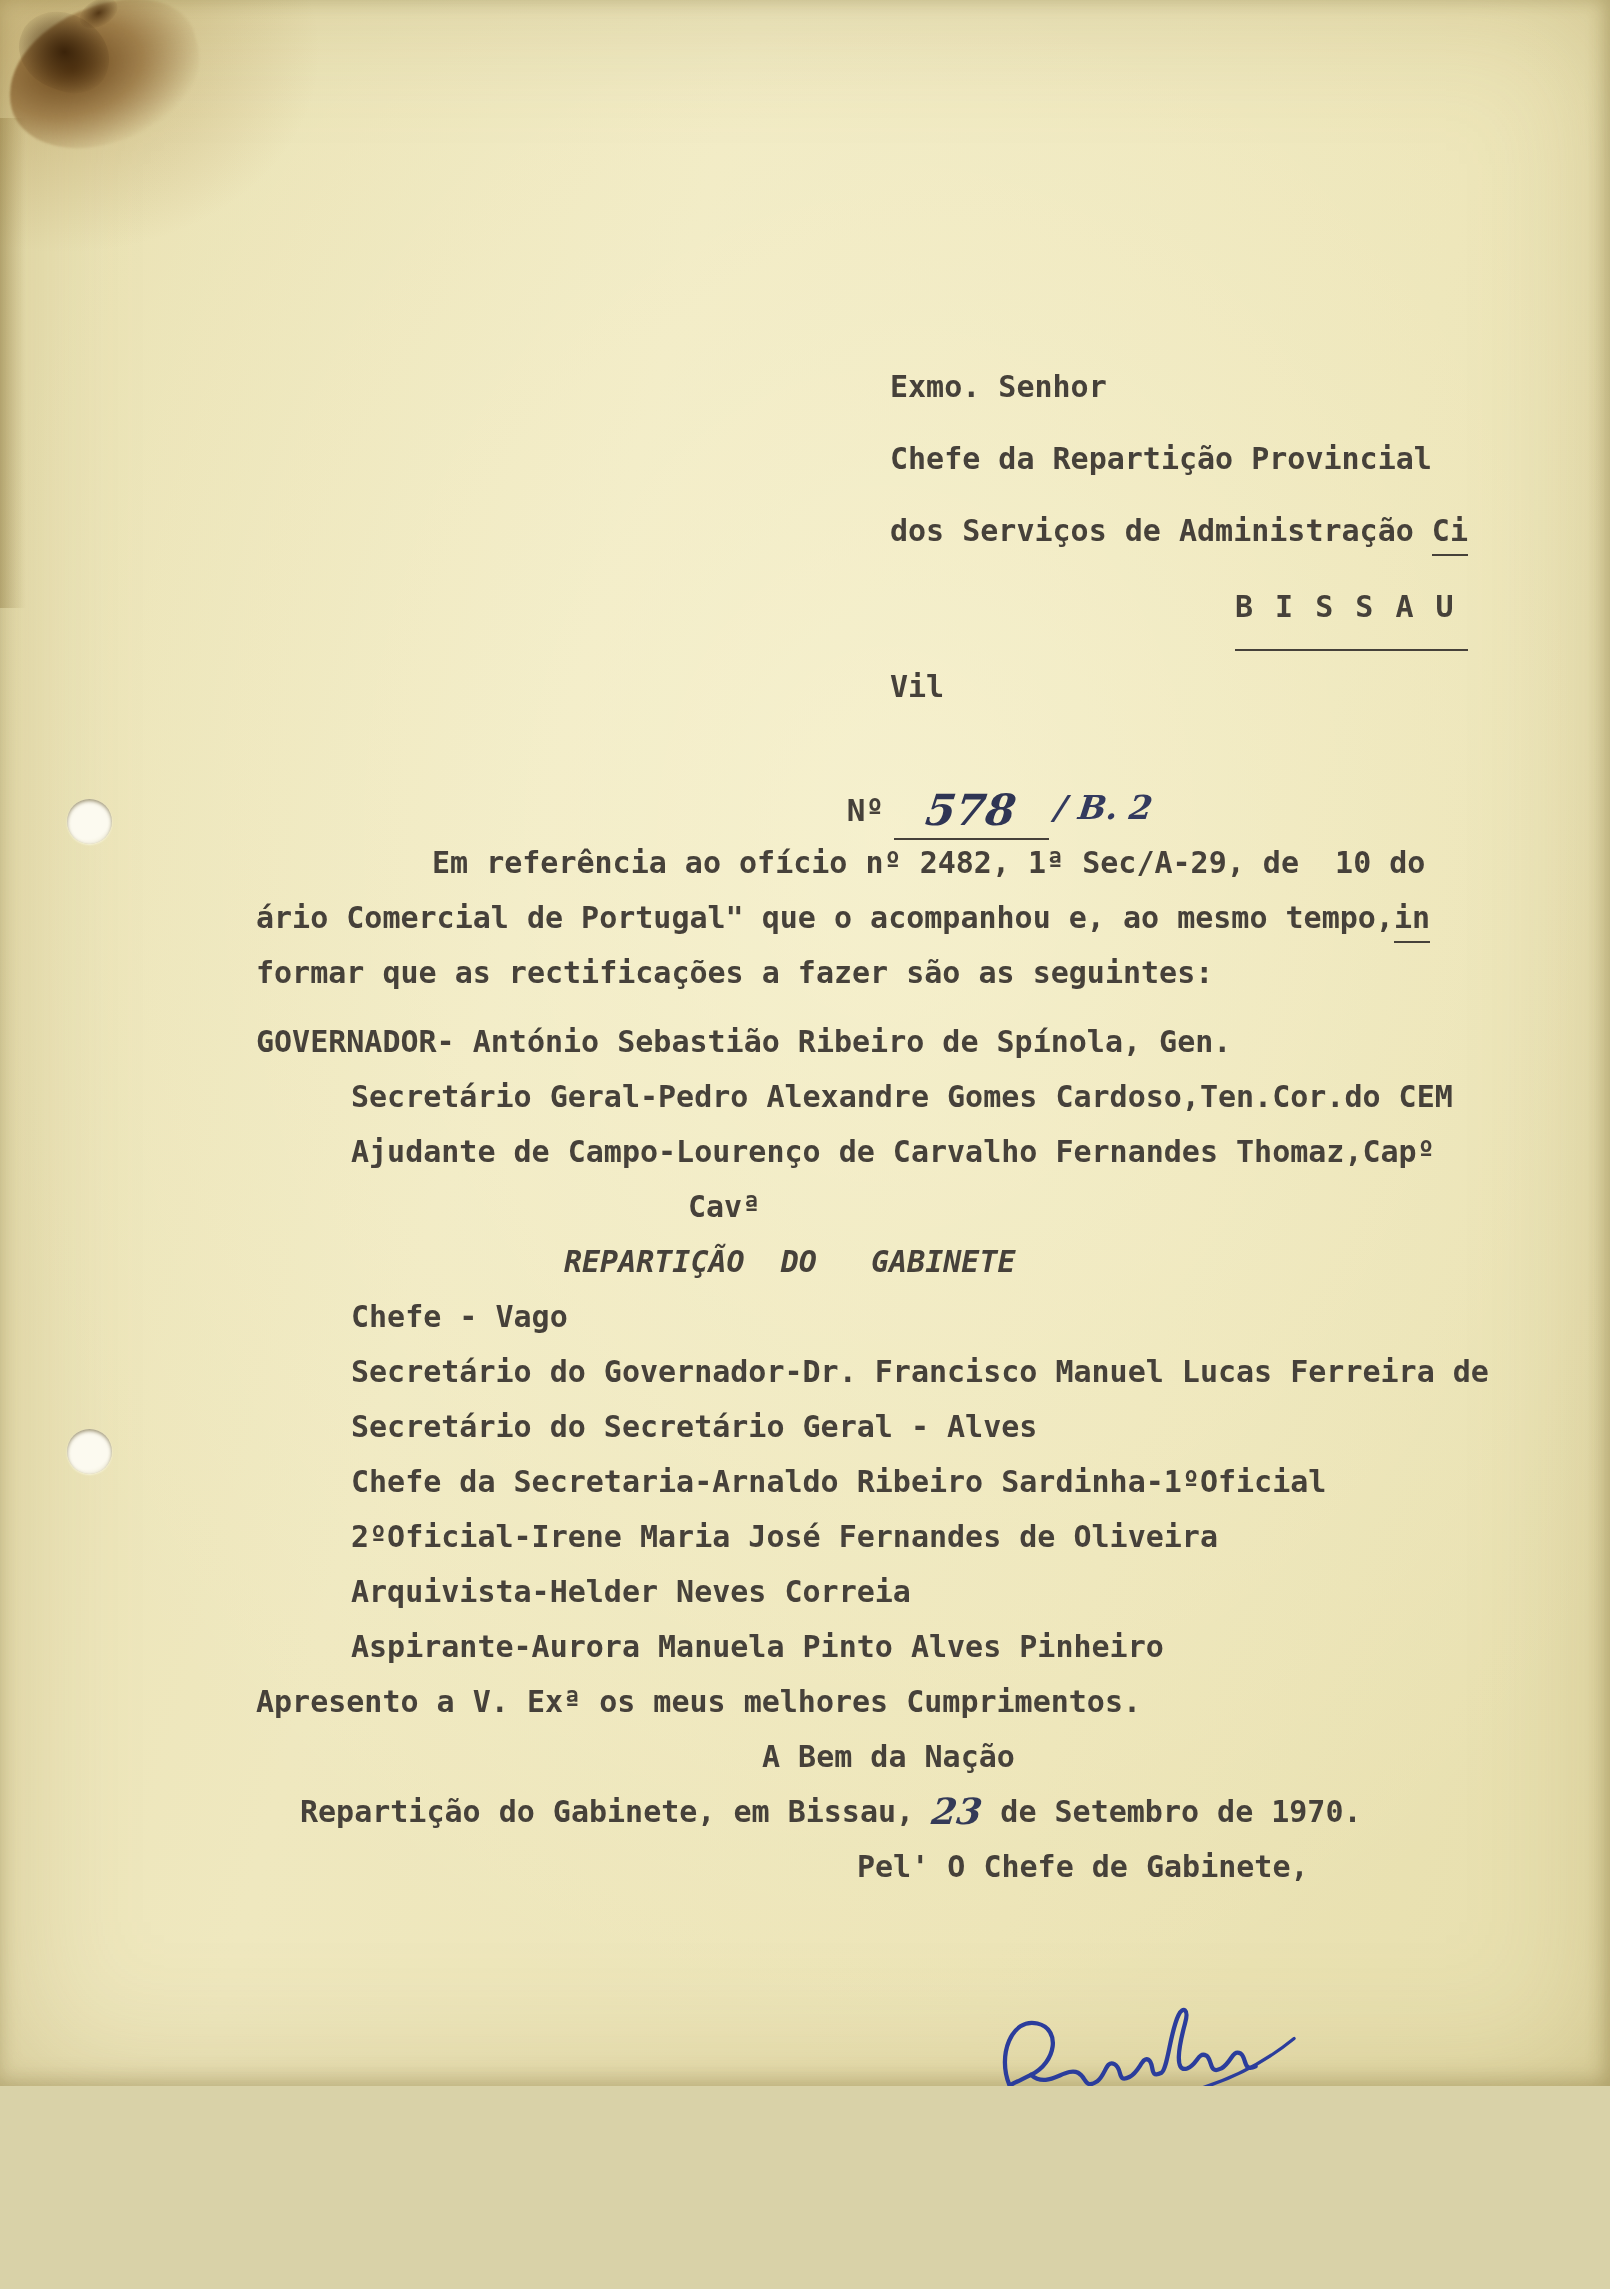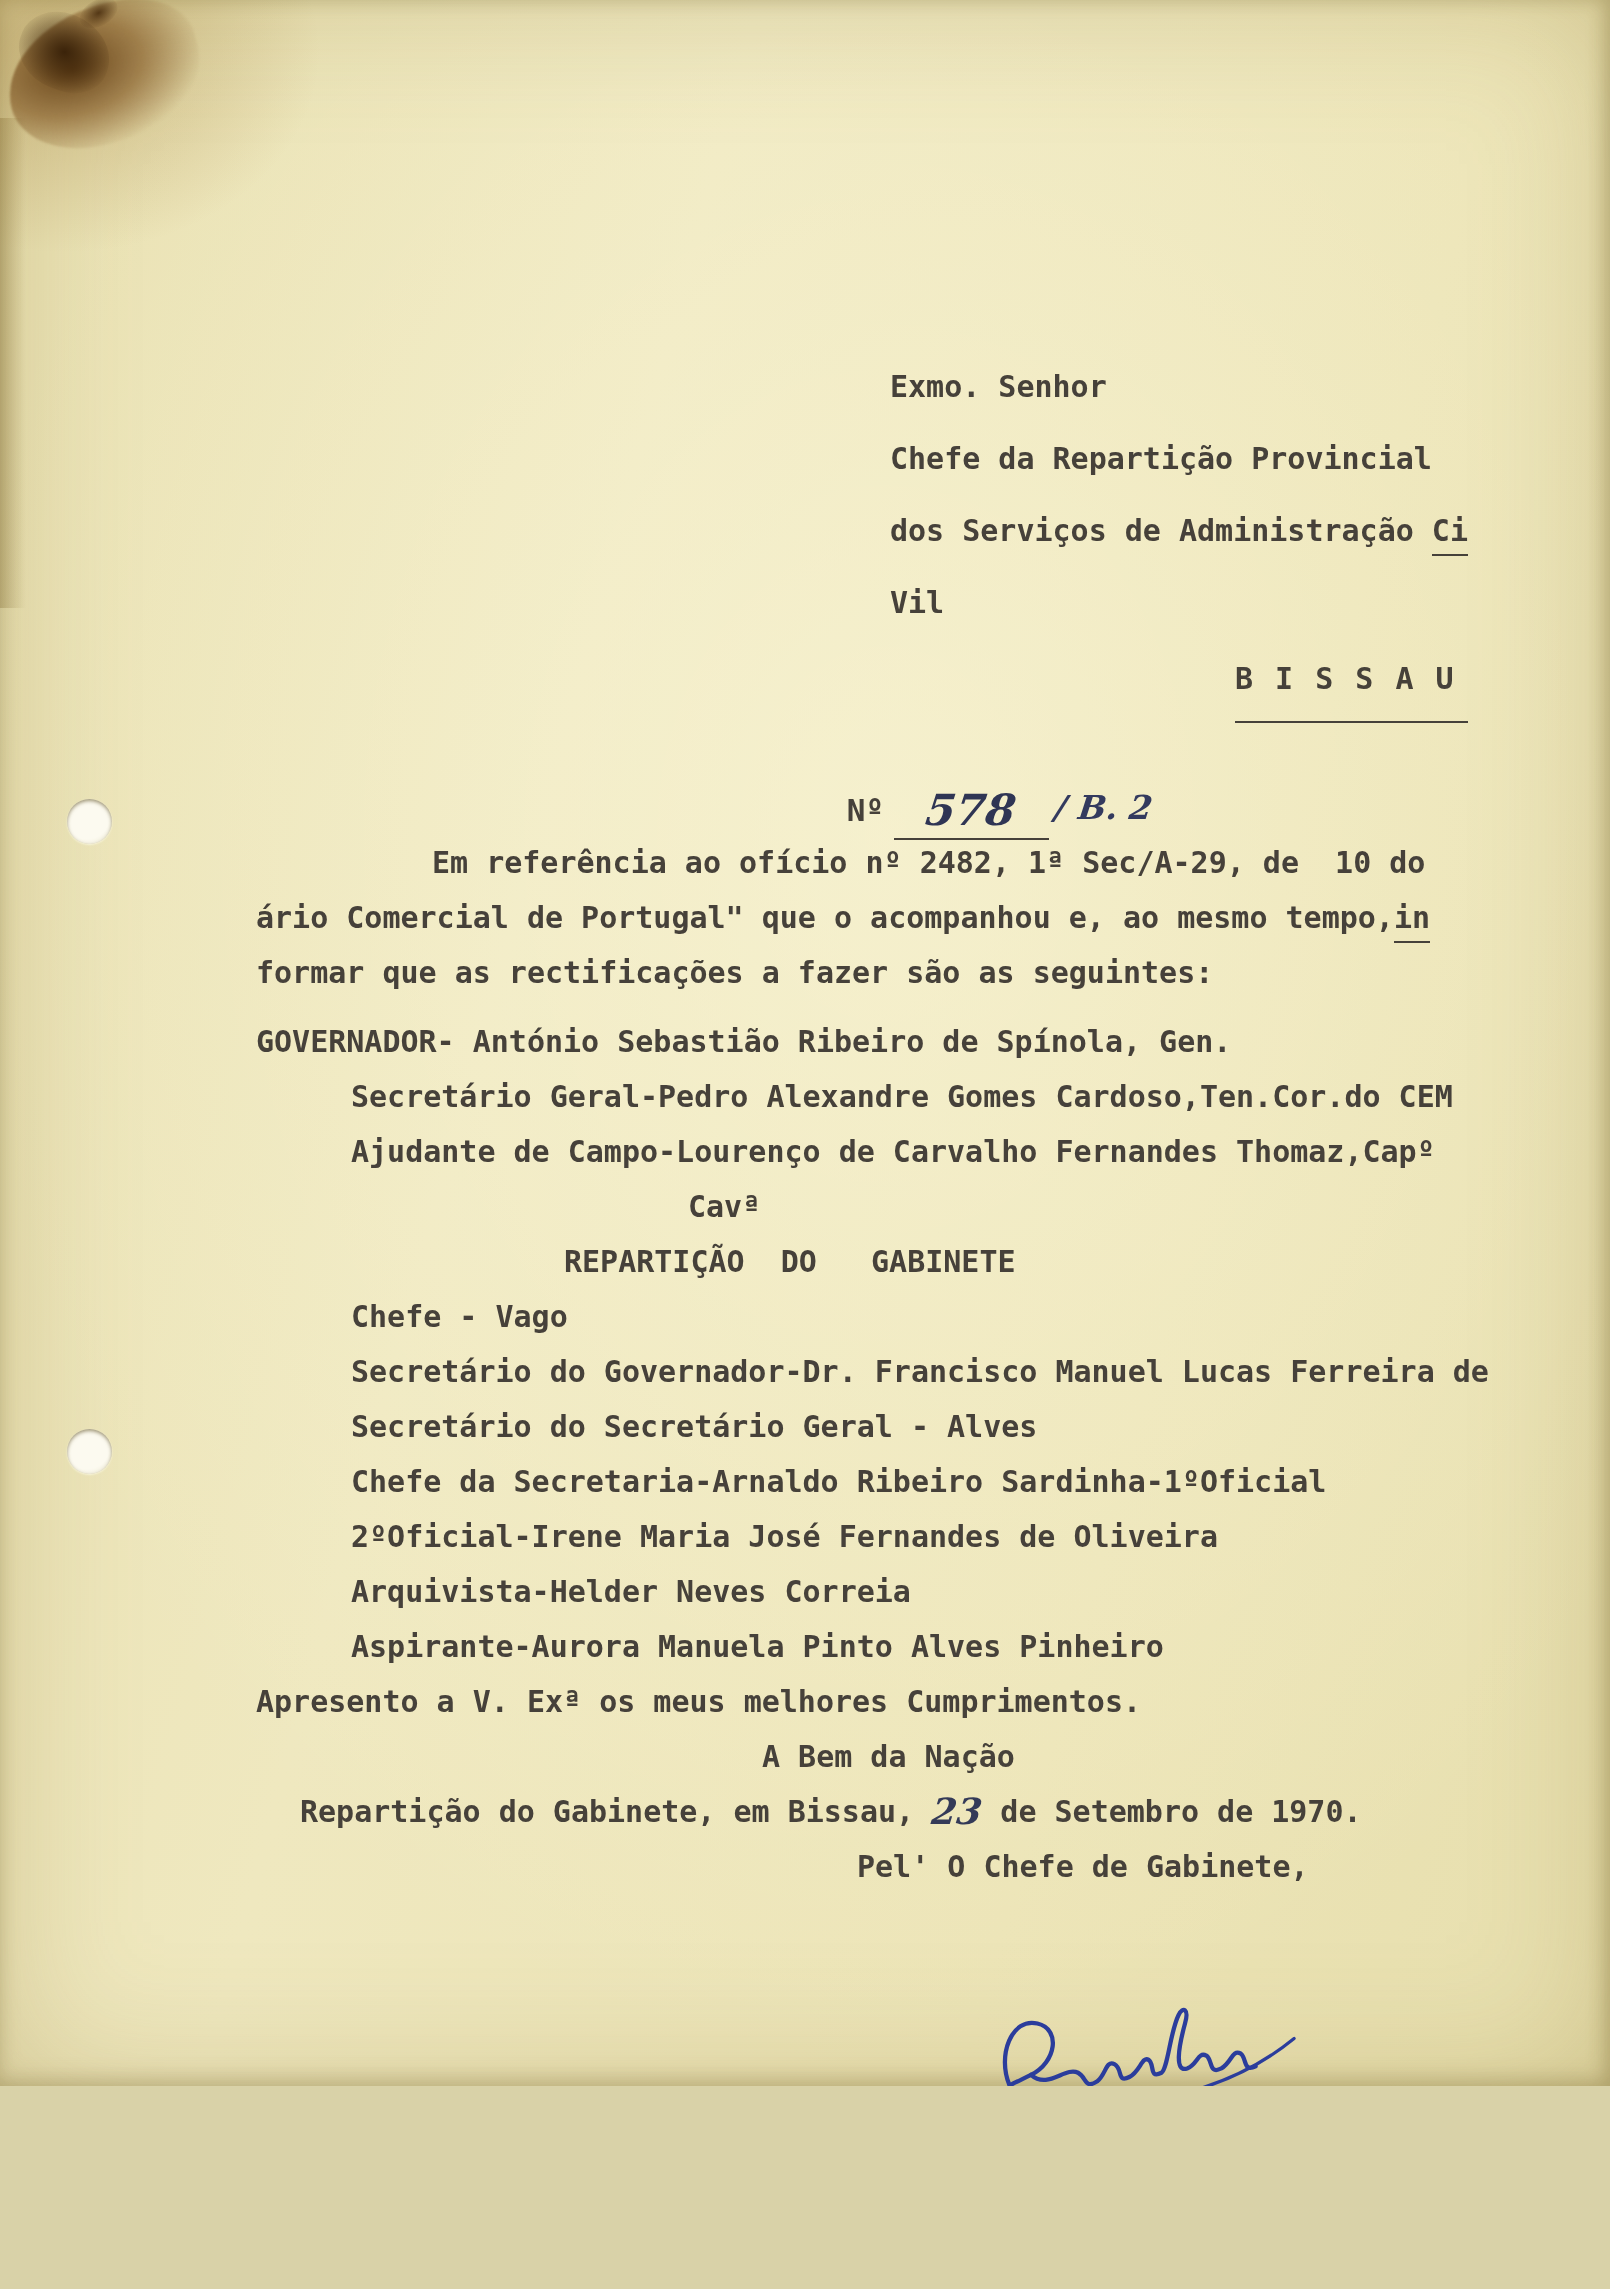--- a/index.html
+++ b/index.html
@@ -54,21 +54,21 @@
   .hand { font-family:"DejaVu Serif","Liberation Serif",serif; font-style:italic; font-weight:bold;
     color:#2f3554; display:inline-block; transform:skewX(-7deg); }
   #ref-number { font-size:43px; line-height:39px; position:relative; top:3.9px; }
   #ref-suffix { font-size:33px; margin-left:5.9px; position:relative; top:-2px; color:#333a5e; }
 
   
   #body-col { position:absolute; left:256px; top:835px; width:1304px; }
   .ind-para   { margin-left:176px; }
   .ind-list   { margin-left:95px; }
   .ind-cav    { margin-left:432px; }
-  .ind-head   { margin-left:308px; }
+  .ind-head   { margin-left:308px;font-style:italic; }
   .ind-alm    { margin-left:686px; }
   .ind-motto  { margin-left:506px; }
   .ind-date   { margin-left:44px; }
   .ind-sign   { margin-left:601px; }
   .gap-top    { margin-top:13.7px; }
   #date-day { font-size:36px; line-height:29px; color:#343a58; position:relative; top:2px; }
 
   
   #signature { position:absolute; left:985px; top:2000px; width:323px; height:123px; }
   .sr-only { position:absolute; width:1px; height:1px; overflow:hidden; clip:rect(0 0 0 0); white-space:nowrap; }
@@ -83,22 +83,22 @@
   <div class="stain" id="stain-core"></div>
   <div class="stain" id="stain-fleck"></div>
   <div class="stain" id="stain-edge"></div>
   <div class="hole" id="hole-top"></div>
   <div class="hole" id="hole-bottom"></div>
 
   <div id="addressee">
     <div class="line">Exmo. Senhor</div>
     <div class="line">Chefe da Repartição Provincial</div>
     <div class="line"><span>dos Serviços de Administração </span><span class="u">Ci</span></div>
+    <div class="line u" id="addressee-city">B I S S A U</div>
     <div class="line">Vil</div>
-    <div class="line u" id="addressee-city">B I S S A U</div>
   </div>
 
   <div id="reference" class="line">
     <span>Nº</span><span class="ref-blank"><span class="hand" id="ref-number">578</span></span><span class="hand" id="ref-suffix">/ B. 2</span>
   </div>
 
   <div id="body-col">
     <div class="line ind-para">Em referência ao ofício nº 2482, 1ª Sec/A-29, de  10 do</div>
     <div class="line"><span>ário Comercial de Portugal" que o acompanhou e, ao mesmo tempo,</span><span class="u">in</span></div>
     <div class="line">formar que as rectificações a fazer são as seguintes:</div>

